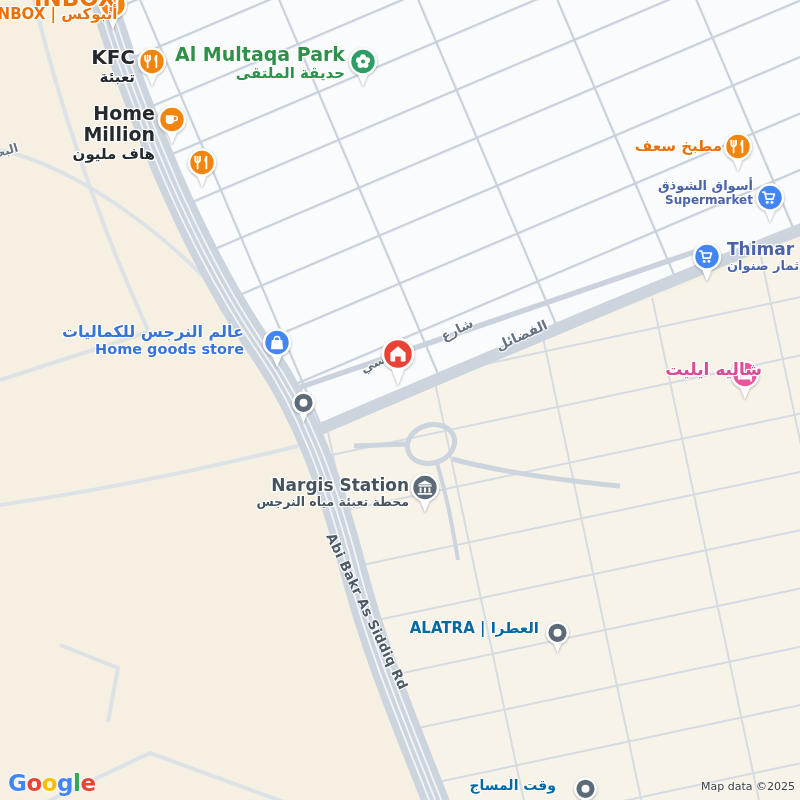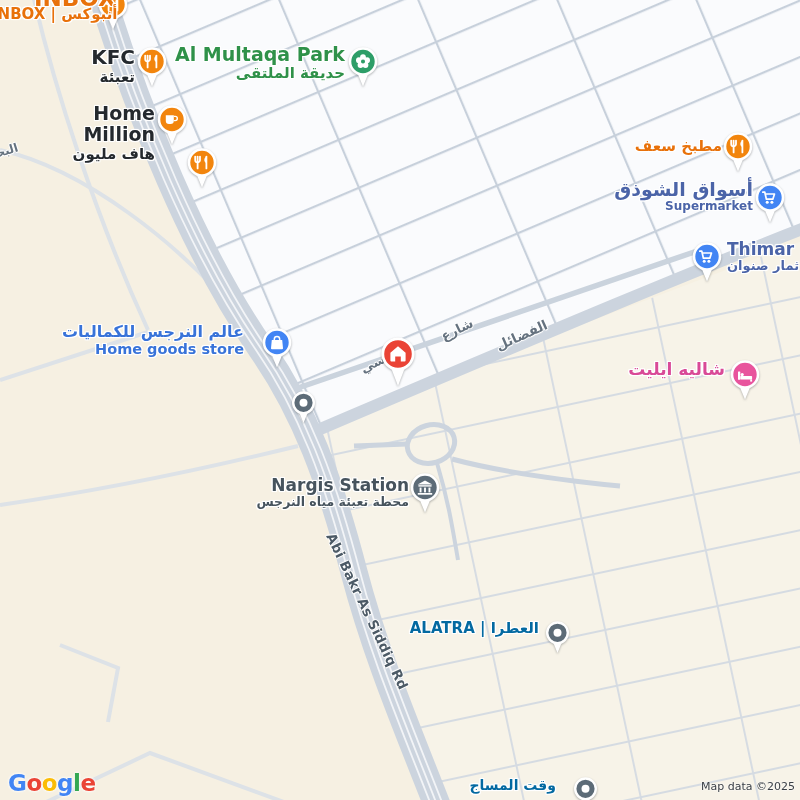--- a/index.html
+++ b/index.html
@@ -211,32 +211,32 @@
     <span style="font-size:15px">حديقة الملتقى</span>
   </div>
   <div class="lbl dark" style="left:48px;top:103px;width:107px">
     <span style="font-size:19px">Home Million</span>
     <span style="font-size:15px">هاف مليون</span>
   </div>
   <div class="lbl orange" style="left:598px;top:138px;width:124px">
     <span style="font-size:15px">مطبخ سعف</span>
   </div>
   <div class="lbl shopblue" style="left:593px;top:179px;width:160px">
-    <span style="font-size:19px">أسواق الشوذق</span>
+    <span style="font-size:13px">أسواق الشوذق</span>
     <span style="font-size:12px">Supermarket</span>
   </div>
   <div class="lbl shopblue" style="left:727px;top:240px;width:90px;text-align:left;white-space:nowrap">
     <span style="font-size:17px">Thimar Se</span>
     <span style="font-size:13px">ثمار صنوان</span>
   </div>
   <div class="lbl storeblue" style="left:42px;top:323px;width:202px">
     <span style="font-size:16px">عالم النرجس للكماليات</span>
     <span style="font-size:14.5px">Home goods store</span>
   </div>
-  <div class="lbl pink" style="left:583px;top:360px;width:142px">
+  <div class="lbl pink" style="left:620px;top:360px;width:142px">
     <span style="font-size:17px">شاليه ايليت</span>
   </div>
   <div class="lbl slate" style="left:237px;top:476px;width:172px">
     <span style="font-size:17px">Nargis Station</span>
     <span style="font-size:12.5px">محطة تعبئة مياه النرجس</span>
   </div>
   <div class="lbl gray" dir="ltr" style="left:397px;top:620px;width:142px">
     <span style="font-size:15px">ALATRA | العطرا</span>
   </div>
   <div class="lbl gray" style="left:434px;top:778px;width:122px">

